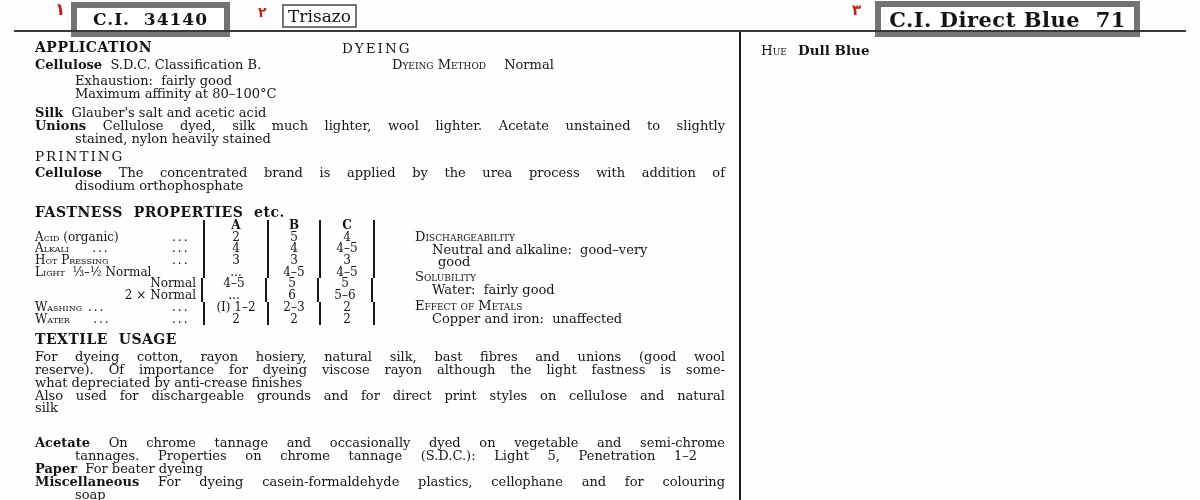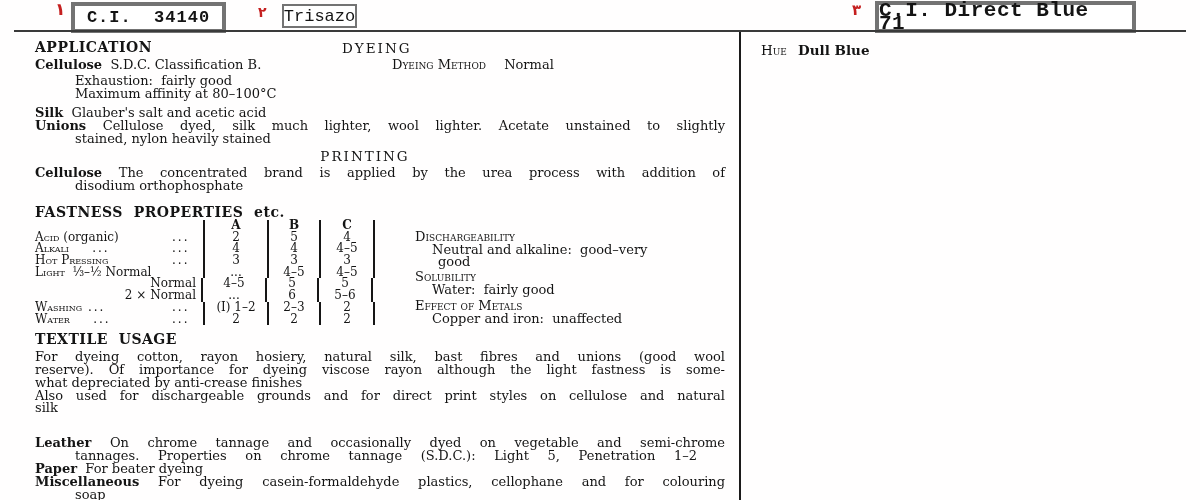--- a/index.html
+++ b/index.html
@@ -7,21 +7,21 @@
     position:relative;width:1200px;height:500px;background:#fffefe;
     font-family:"DejaVu Serif","Liberation Serif",serif;color:#141414;
     font-size:13px;line-height:13px;overflow:hidden;
   }
   .abs{position:absolute;}
   .b{font-weight:bold;}
   .sc{font-variant:small-caps;}
   .pre{white-space:pre-wrap;}
   .jl{text-align:justify;text-align-last:justify;}
   .red-num{color:#c51f1f;font-weight:bold;font-family:"DejaVu Sans","Liberation Sans",sans-serif;}
-  .rbox{border:4px solid #737373;display:flex;align-items:center;justify-content:center;background:#fff;font-family:Liberation Mono, monospace;}
+  .rbox{border:6px solid #737373;display:flex;align-items:center;justify-content:center;background:#fff;}
   .rbox.thin{border-width:1px;}
   .hrule{height:2px;background:#3a3a3a;}
   .vrule{width:2px;background:#1b1b1b;}
   .capspace{letter-spacing:2px;}
   .h-bold{font-weight:bold;font-size:14px;letter-spacing:0.5px;}
   
   .ftable{position:absolute;left:35px;top:220px;font-size:12px;line-height:11.7px;}
   .frow{display:flex;height:11.7px;align-items:center;}
   .fl{width:168px;height:100%;position:relative;display:flex;align-items:center;border-right:2px solid #161616;}
   .fl.r-right{justify-content:flex-end;padding-right:5px;box-sizing:border-box;}
@@ -76,21 +76,21 @@
 
   <div class="abs" style="left:35px;top:106px;text-align:center;">
     <span class="b">Silk</span><span class="pre">  Glauber's salt and acetic acid</span>
   </div>
   <div class="abs jl w690" style="left:35px;top:119px;">
     <span class="b">Unions</span>
     <span>Cellulose dyed, silk much lighter, wool lighter.  Acetate unstained to slightly</span>
   </div>
   <div class="abs" style="left:75px;top:132px;">stained, nylon heavily stained</div>
 
-  <div class="abs capspace" style="left:35px;top:150px;width:660px;text-align:center;font-size:13.5px;">PRINTING</div>
+  <div class="abs capspace" style="left:35px;top:150px;width:660px;text-align:left;font-size:13.5px;">PRINTING</div>
   <div class="abs jl w690" style="left:35px;top:166px;">
     <span class="b">Cellulose</span>
     <span>The concentrated brand is applied by the urea process with addition of</span>
   </div>
   <div class="abs" style="left:75px;top:179px;">disodium orthophosphate</div>
 
   <div class="abs h-bold pre" style="left:35px;top:206px;">FASTNESS  PROPERTIES  etc.</div>
 
   <div class="ftable">
     <div class="frow fhead">
@@ -196,21 +196,21 @@
   <div class="abs pre" style="left:432px;top:312px;">Copper and iron:  unaffected</div>
 
   <div class="abs h-bold pre" style="left:35px;top:333px;">TEXTILE  USAGE</div>
   <div class="abs jl w690" style="left:35px;top:350px;">For dyeing cotton, rayon hosiery, natural silk, bast fibres and unions (good wool</div>
   <div class="abs jl w690" style="left:35px;top:363px;">reserve).  Of importance for dyeing viscose rayon although the light fastness is some-</div>
   <div class="abs" style="left:35px;top:376px;">what depreciated by anti-crease finishes</div>
   <div class="abs jl w690" style="left:35px;top:389px;">Also used for dischargeable grounds and for direct print styles on cellulose and natural</div>
   <div class="abs" style="left:35px;top:401px;">silk</div>
 
   <div class="abs jl w690" style="left:35px;top:436px;">
-    <span class="b">Leather</span>
+    <span class="b">Acetate</span>
     <span>On chrome tannage and occasionally dyed on vegetable and semi-chrome</span>
   </div>
   <div class="abs jl" style="left:75px;top:449px;width:622px;">tannages.  Properties on chrome tannage (S.D.C.):   Light 5,   Penetration 1–2</div>
   <div class="abs" style="left:35px;top:462px;">
     <span class="b">Paper</span><span class="pre">  For beater dyeing</span>
   </div>
   <div class="abs jl w690" style="left:35px;top:475px;">
     <span class="b">Miscellaneous</span>
     <span>For dyeing casein-formaldehyde plastics, cellophane and for colouring</span>
   </div>

